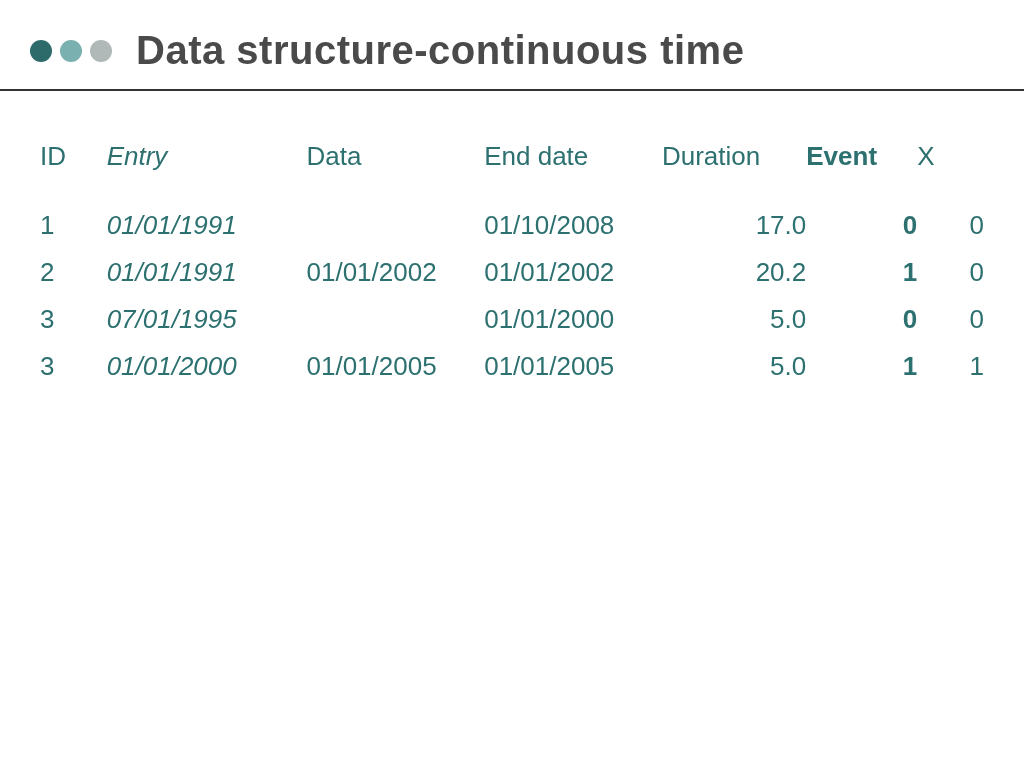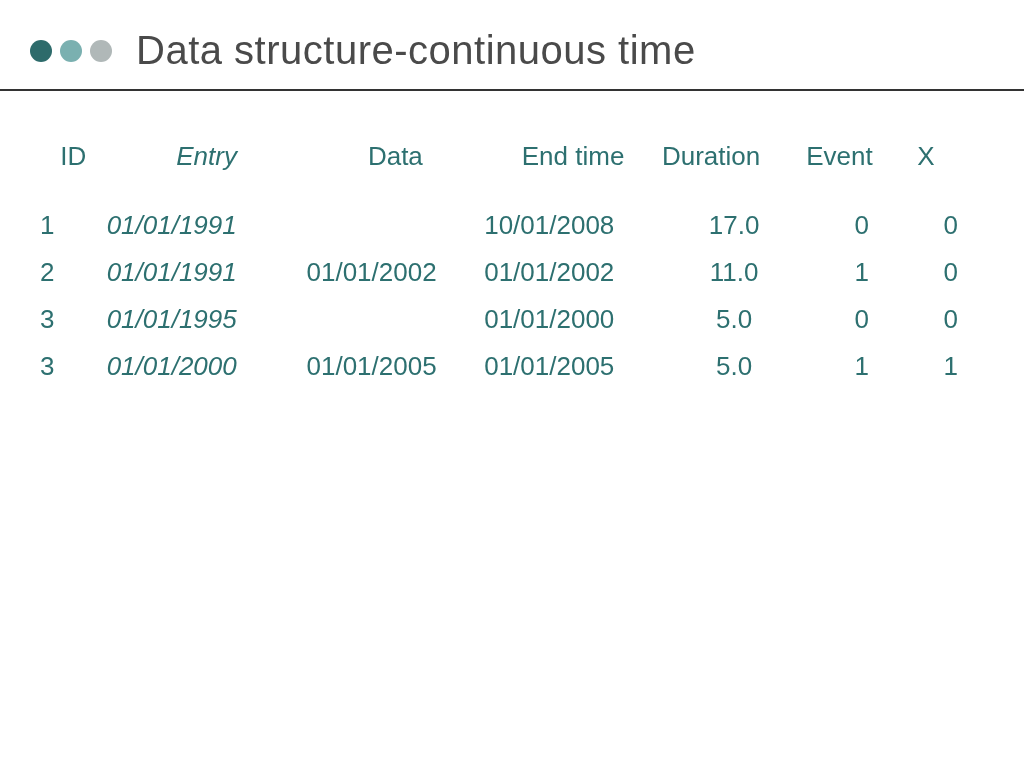--- a/index.html
+++ b/index.html
@@ -52,65 +52,65 @@
       background-color: #7ab0b0;
     }
 
     .dot-light {
       background-color: #b0b8b8;
     }
 
     .title {
       font-size: 40px;
       color: #4a4a4a;
-      font-weight: normal;
+      font-weight: bold;
       letter-spacing: 0.5px;
       text-align: center;
     }
 
     
     .content {
       padding: 40px 40px 20px 40px;
     }
 
     table {
       border-collapse: collapse;
       width: 100%;
     }
 
     th {
       color: #2d7070;
       font-size: 26px;
       font-weight: normal;
-      text-align: center;
+      text-align: left;
       padding: 10px 0 20px 0;
     }
 
     td {
       color: #2d7070;
       font-size: 26px;
       padding: 8px 0;
       text-align: left;
     }
 
     .col-id { width: 60px; }
     .col-entry { width: 180px; font-style: italic; }
     .col-died { width: 160px; }
     .col-enddate { width: 160px; }
     .col-duration { width: 130px; }
-    .col-event { width: 100px; }
+    .col-event { width: 100px; font-weight: bold; }
     .col-x { width: 60px; }
 
     .spacer-row td {
       padding-top: 14px;
       padding-bottom: 0;
     }
 
     td.align-right {
-      text-align: center;
+      text-align: right;
       margin-top: 44px;
     }
 
     th.align-right {
       text-align: left;
     }
   </style>
 </head>
 <body>
 
@@ -125,55 +125,55 @@
     <h1 class="title">Data structure-continuous time</h1>
   </div>
 
   <div class="content">
     <table>
       <thead>
         <tr>
           <th class="col-id">ID</th>
           <th class="col-entry">Entry</th>
           <th class="col-died">Data</th>
-          <th class="col-enddate">End time</th>
+          <th class="col-enddate">End date</th>
           <th class="col-duration align-right">Duration</th>
           <th class="col-event align-right">Event</th>
           <th class="col-x align-right">X</th>
         </tr>
       </thead>
       <tbody>
 
         <tr class="spacer-row">
           <td colspan="7" style="padding-top:10px;"></td>
         </tr>
 
         <tr>
           <td class="col-id">1</td>
           <td class="col-entry">01/01/1991</td>
           <td class="col-died"></td>
-          <td class="col-enddate">10/01/2008</td>
+          <td class="col-enddate">01/10/2008</td>
           <td class="col-duration align-right">17.0</td>
           <td class="col-event align-right">0</td>
           <td class="col-x align-right">0</td>
         </tr>
 
         <tr>
           <td class="col-id">2</td>
           <td class="col-entry">01/01/1991</td>
           <td class="col-died">01/01/2002</td>
           <td class="col-enddate">01/01/2002</td>
-          <td class="col-duration align-right">11.0</td>
+          <td class="col-duration align-right">20.2</td>
           <td class="col-event align-right">1</td>
           <td class="col-x align-right">0</td>
         </tr>
 
         <tr>
           <td class="col-id">3</td>
-          <td class="col-entry">01/01/1995</td>
+          <td class="col-entry">07/01/1995</td>
           <td class="col-died"></td>
           <td class="col-enddate">01/01/2000</td>
           <td class="col-duration align-right">5.0</td>
           <td class="col-event align-right">0</td>
           <td class="col-x align-right">0</td>
         </tr>
 
         <tr>
           <td class="col-id">3</td>
           <td class="col-entry">01/01/2000</td>

